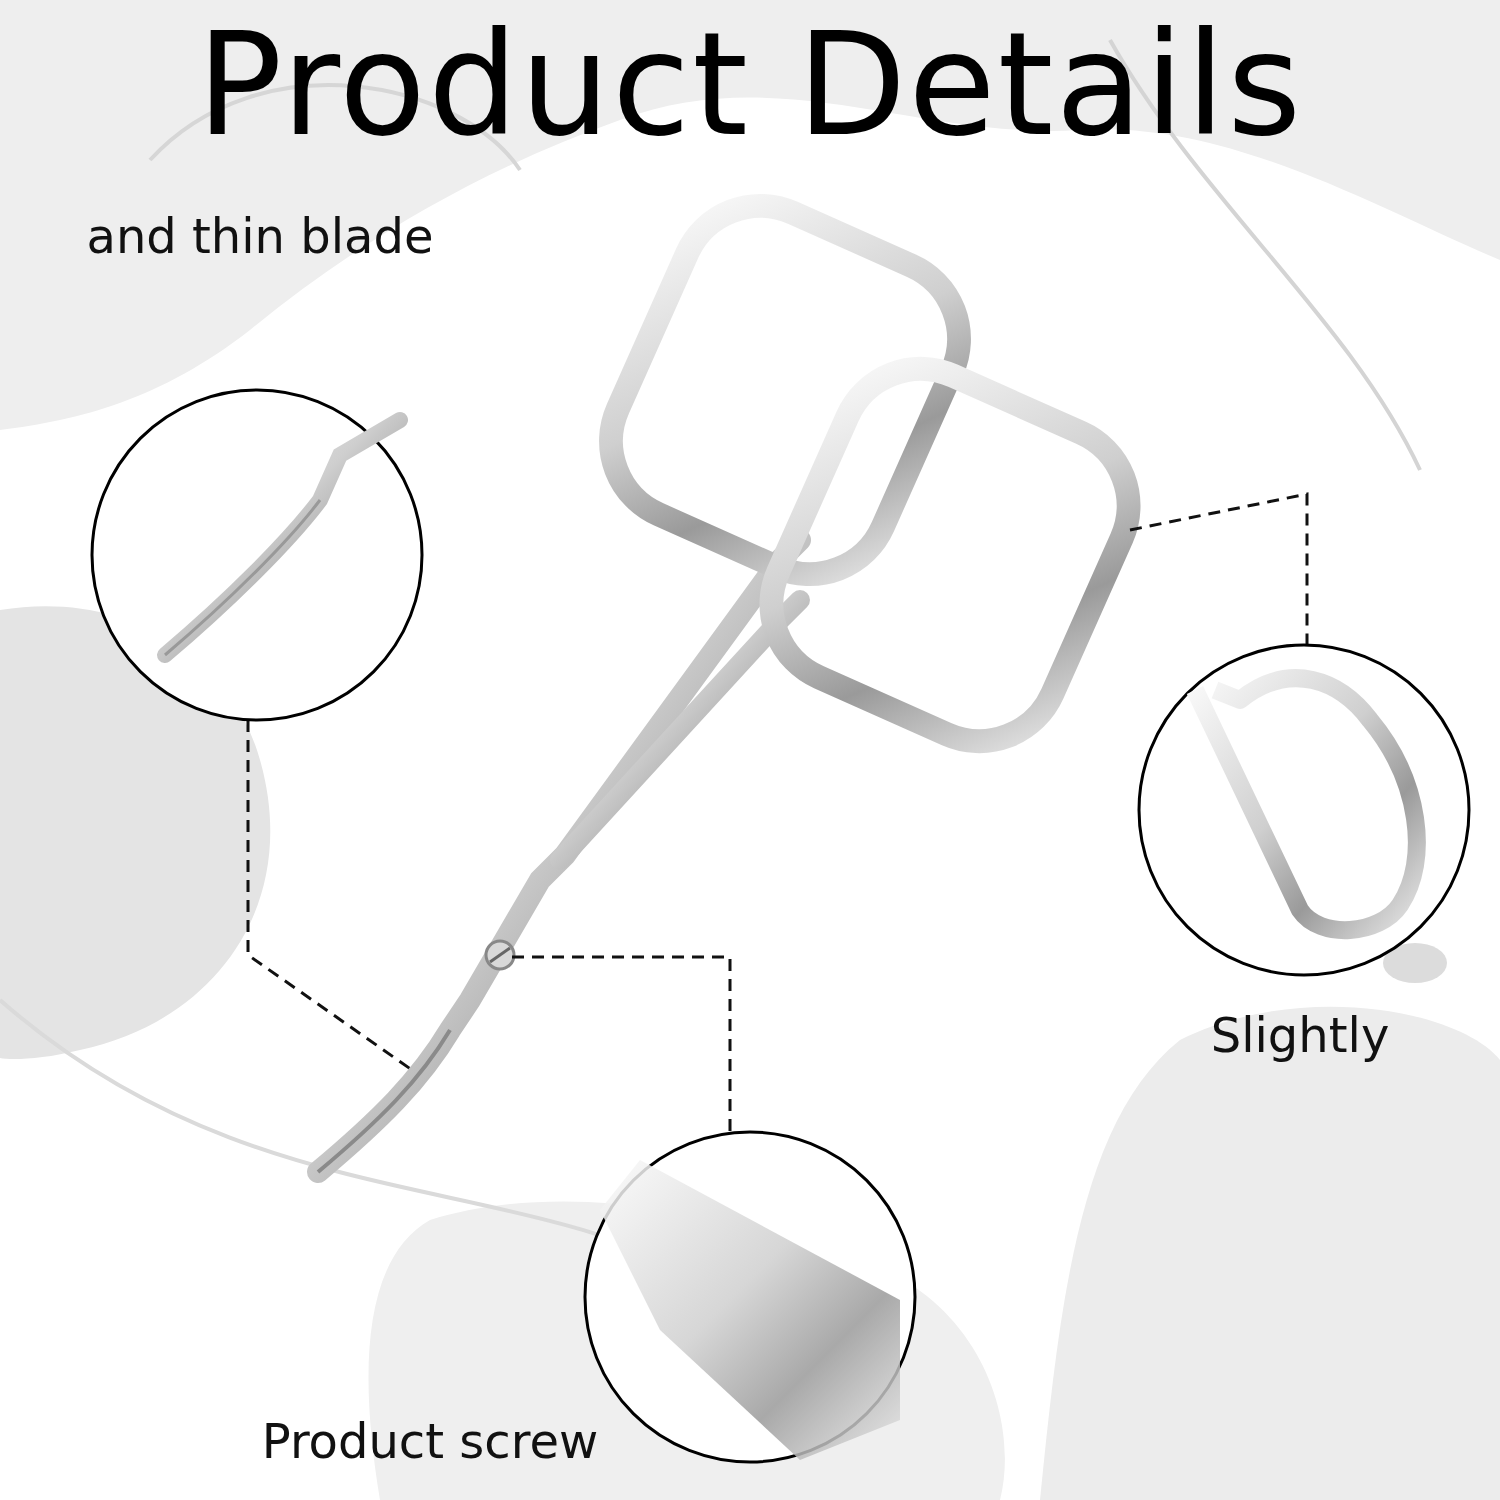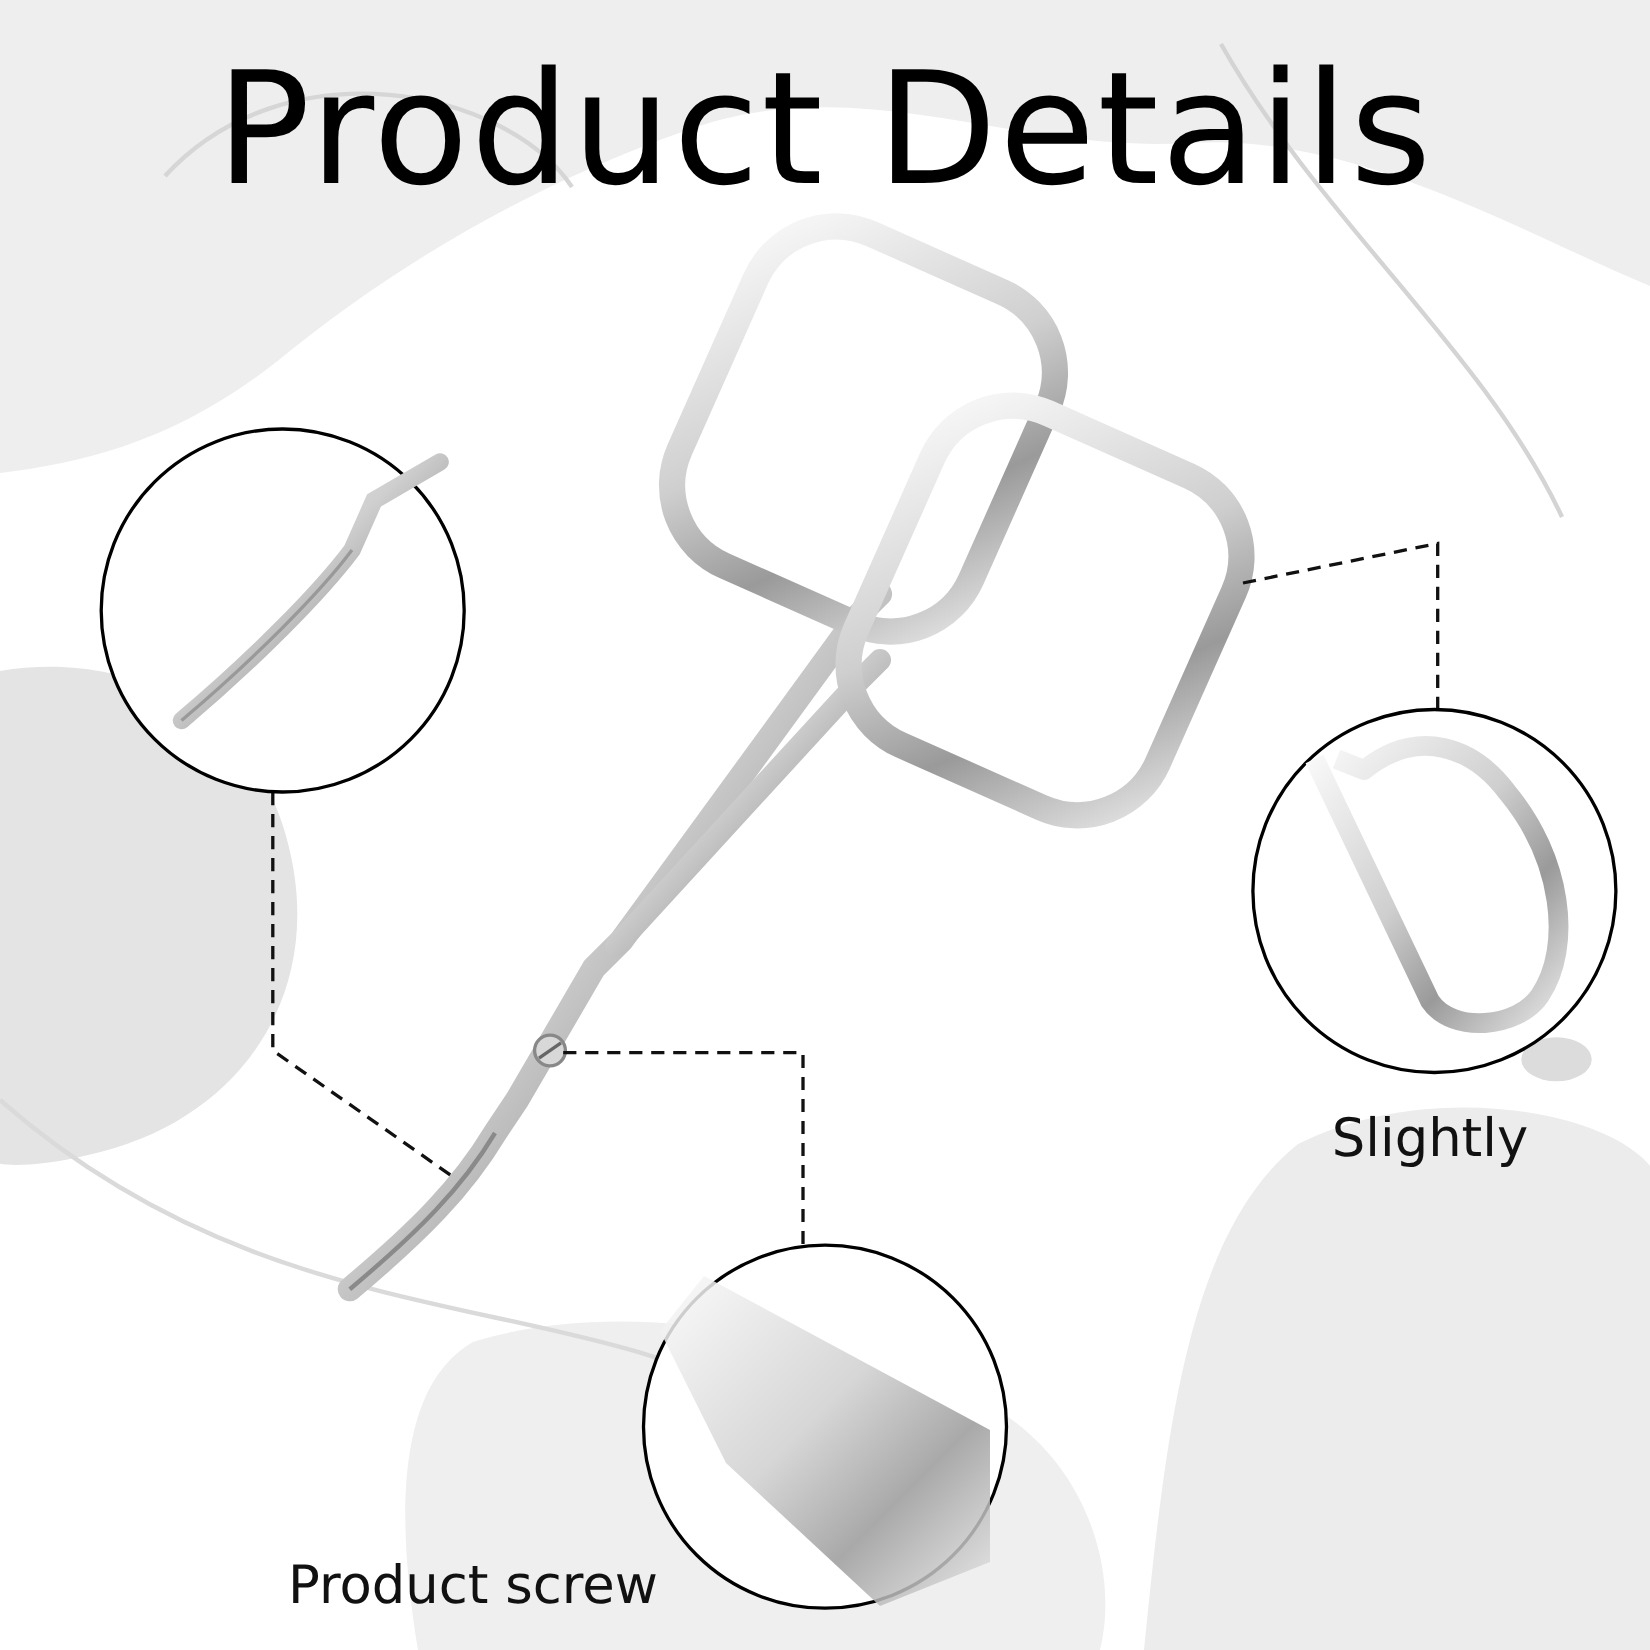--- a/index.html
+++ b/index.html
@@ -1,18 +1,18 @@
 <!DOCTYPE html>
 <html><head>
 <meta charset="utf-8">
 <style>
   html,body{margin:0;padding:0;}
   body{width:1500px;height:1500px;position:relative;overflow:hidden;background:#ffffff;font-family:"DejaVu Sans","Liberation Sans",sans-serif;}
   .bg{position:absolute;left:0;top:0;width:1500px;height:1500px;}
-  .title{position:absolute;left:0;top:10px;width:1500px;text-align:center;font-size:142px;font-weight:400;color:#000;letter-spacing:2px;line-height:150px;margin-top:33px;}
+  .title{position:absolute;left:0;top:10px;width:1500px;text-align:center;font-size:142px;font-weight:400;color:#000;letter-spacing:2px;line-height:150px;}
   .label{position:absolute;font-size:48px;color:#111;line-height:82px;text-align:center;}
   .label-blade{left:40px;top:195px;width:440px;}
   .label-holes{left:1120px;top:994px;width:360px;}
   .label-screw{left:240px;top:1400px;width:380px;text-align:center;}
   .art{position:absolute;left:0;top:0;width:1500px;height:1500px;}
 </style>
 </head>
 <body>
 
 <svg class="bg" viewBox="0 0 1500 1500">
@@ -22,20 +22,21 @@
   <path d="M430,1220 C560,1180 720,1210 860,1260 C980,1300 1020,1420 1000,1500 H380 C360,1380 360,1260 430,1220 Z" fill="#efefef"></path>
   <path d="M150,160 C260,40 460,80 520,170" fill="none" stroke="#d6d6d6" stroke-width="4"></path>
   <path d="M1110,40 C1200,200 1350,320 1420,470" fill="none" stroke="#d4d4d4" stroke-width="4"></path>
   <path d="M0,1000 C250,1220 520,1170 700,1280" fill="none" stroke="#dadada" stroke-width="4"></path>
   <ellipse cx="1415" cy="963" rx="32" ry="20" fill="#dcdcdc"></ellipse>
 </svg>
 
 <div class="title">Product Details</div>
 
 <div class="label label-blade">
+  <div>and thin blade</div>
 </div>
 <div class="label label-holes">
   <div>Slightly</div>
 </div>
 <div class="label label-screw">
   <div>Product screw</div>
 </div>
 
 <svg class="art" viewBox="0 0 1500 1500">
   <defs>

